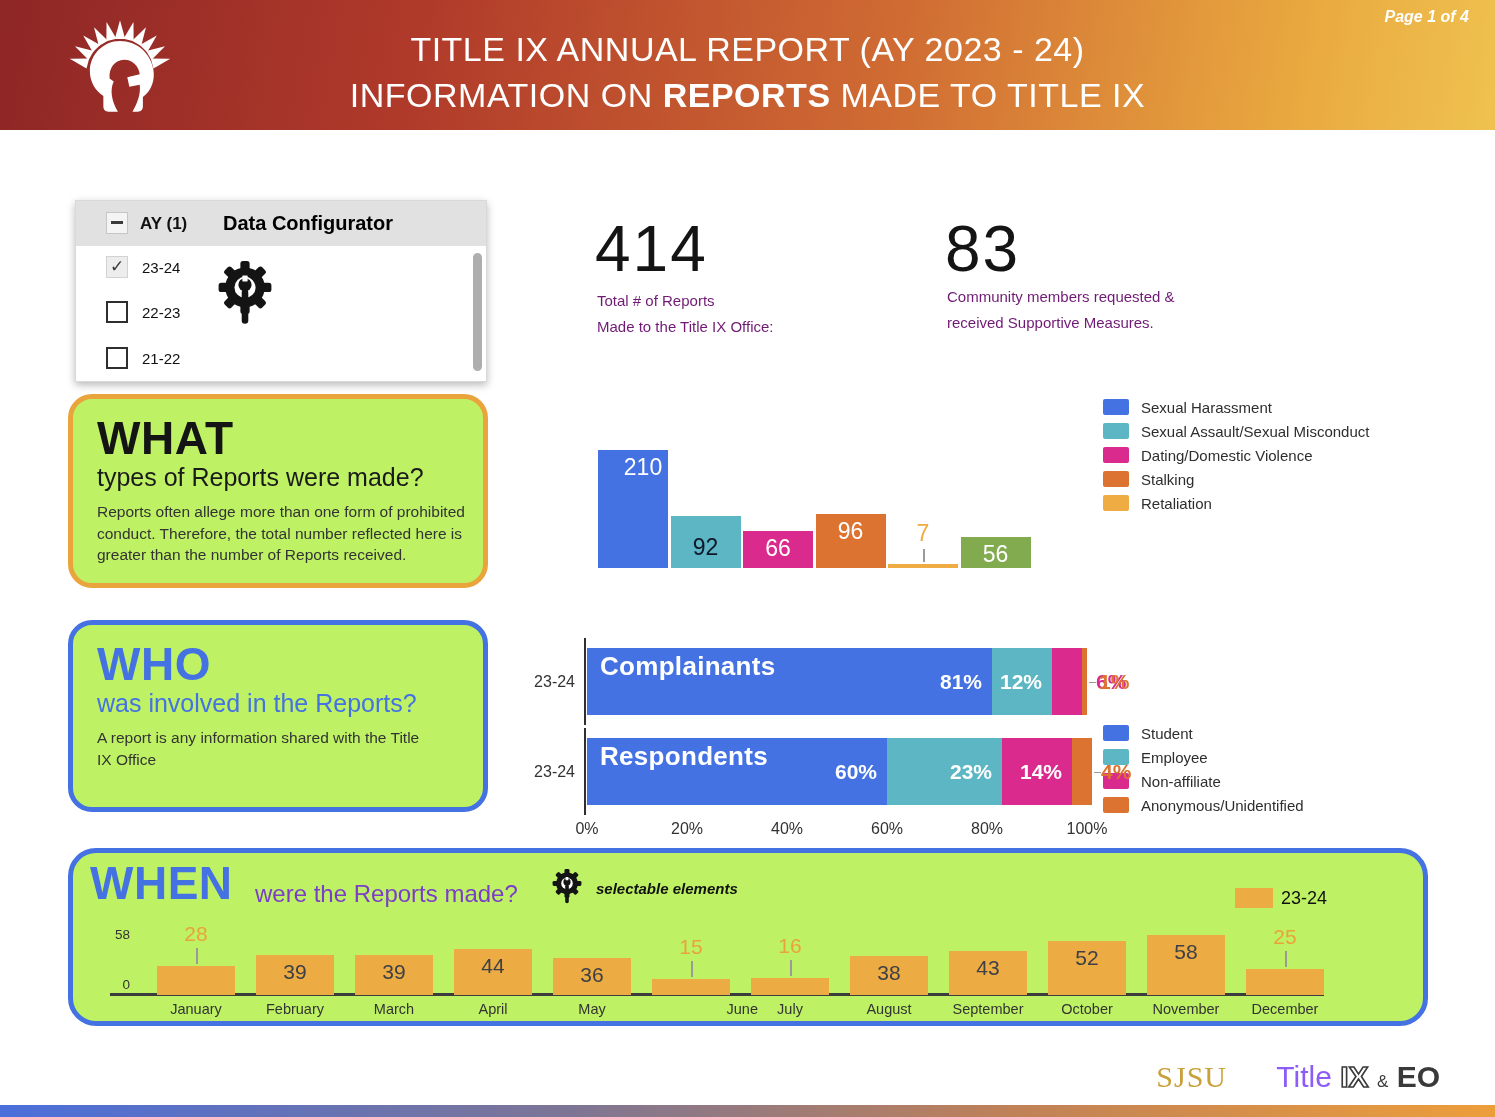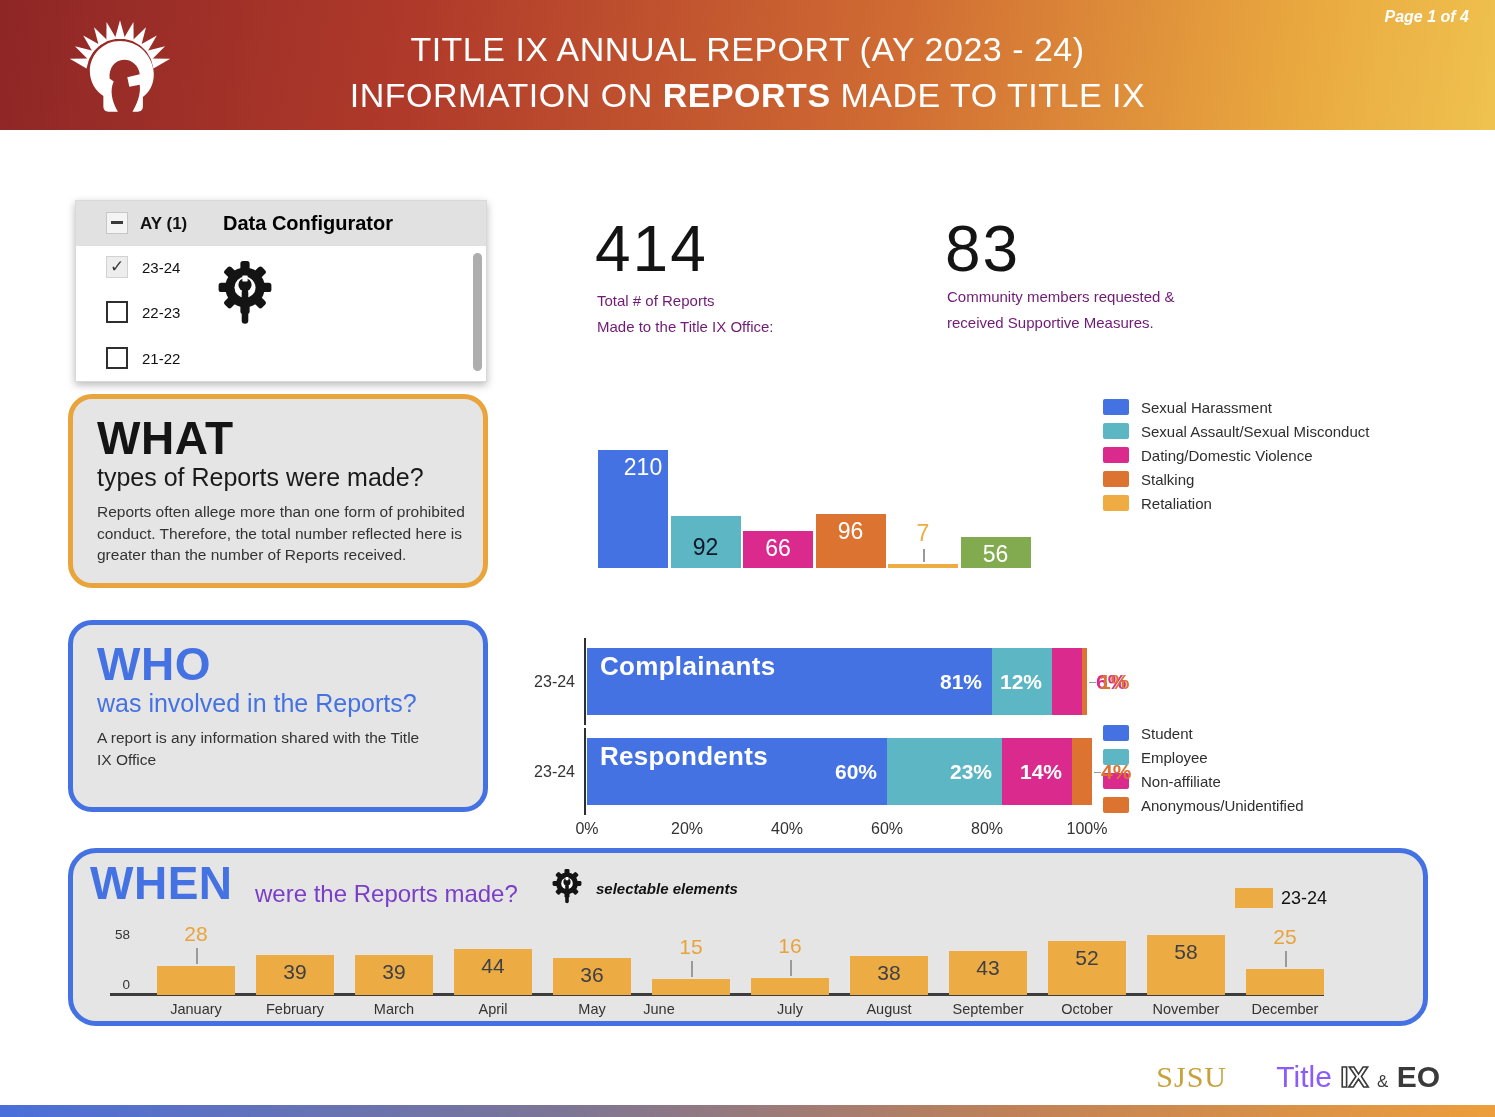--- a/index.html
+++ b/index.html
@@ -26,21 +26,21 @@
   .cb-on:after{content:"\2713";}
   .cb-off{background:#fff;border:2.5px solid #2e2e2e;}
   .cfg-row-label{position:absolute;font-size:15px;color:#111;}
   .scroll-thumb{position:absolute;right:4px;top:52px;width:9px;height:118px;background:#aeaeae;border-radius:5px;}
   .hint{position:absolute;left:212px;top:60px;width:186px;font-size:16.5px;line-height:22px;color:#1c1c1c;}
   .hint b{font-style:italic;}
   
   .stat-num{position:absolute;font-size:64px;font-weight:300;letter-spacing:2px;color:#141414;}
   .stat-cap{position:absolute;font-size:15px;line-height:26px;color:#701a75;}
   
-  .callout{position:absolute;box-sizing:border-box;border-radius:24px;background:#e5e5e5;padding:14px 24px;}
+  .callout{position:absolute;box-sizing:border-box;border-radius:24px;background:#bef264;padding:14px 24px;}
   .callout.orange{border:5px solid #e9a43c;}
   .callout.blue{border:5px solid #4472e3;}
   .co-head{font-size:46px;font-weight:800;letter-spacing:.5px;line-height:50px;color:#141414;}
   .co-sub{font-size:25px;color:#1a1a1a;}
   .co-body{font-size:15.5px;line-height:21.5px;color:#333;margin-top:9px;}
   .blue-t{color:#4472e3;}
   
   .legend{position:absolute;}
   .legend-item{display:flex;align-items:flex-start;margin-bottom:4px;font-size:15px;line-height:20px;color:#2e2e2e;}
   .swatch{width:26px;height:16px;border-radius:2px;flex:none;margin-right:12px;margin-top:1px;}
@@ -263,21 +263,21 @@
       <div style="position: absolute; left: 1246px; bottom: 0px; width: 78px; height: 25.8621px; background: rgb(237, 171, 68);"></div>
       <div class="conn" style="left: 1285px; bottom: 27.8621px; width: 1.5px; height: 16px;"></div>
       <div class="bar-lab" style="left: 1246px; bottom: 45.8621px; width: 78px; color: rgb(233, 163, 59); font-size: 21px;">25</div>
     </div>
   <div class="abs when-months" id="when-months" style="left:0;top:1001px;width:1495px;height:20px;padding-left:16px;">
       <div style="left: 157px;">January</div>
       <div style="left: 256px;">February</div>
       <div style="left: 355px;">March</div>
       <div style="left: 454px;">April</div>
       <div style="left: 553px;">May</div>
-      <div style="left: 620px;">June</div>
+      <div style="left: 680px; text-align: right;">June</div>
       <div style="left: 751px;">July</div>
       <div style="left: 850px;">August</div>
       <div style="left: 949px;">September</div>
       <div style="left: 1048px;">October</div>
       <div style="left: 1147px;">November</div>
       <div style="left: 1246px;">December</div>
     </div>
 
   <div class="footer-logo">
     <span class="f-sjsu">SJSU</span>

